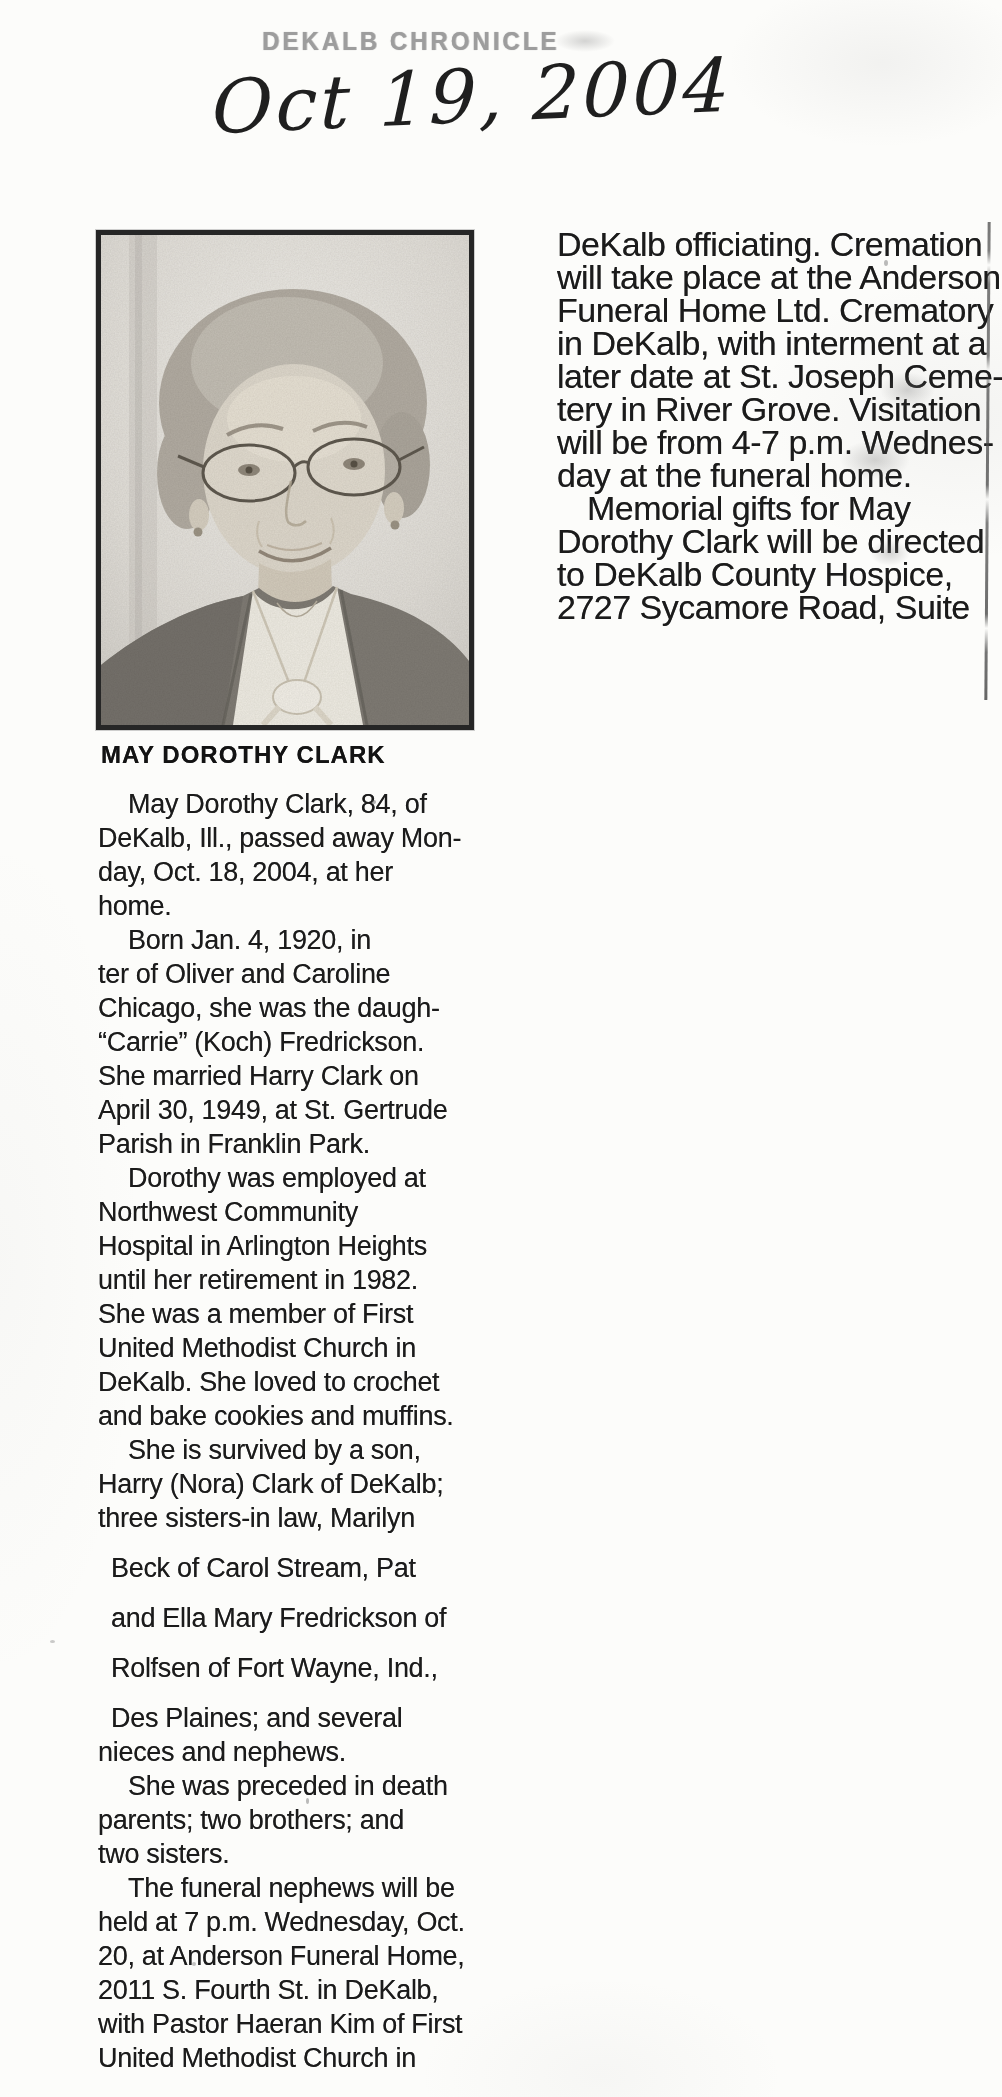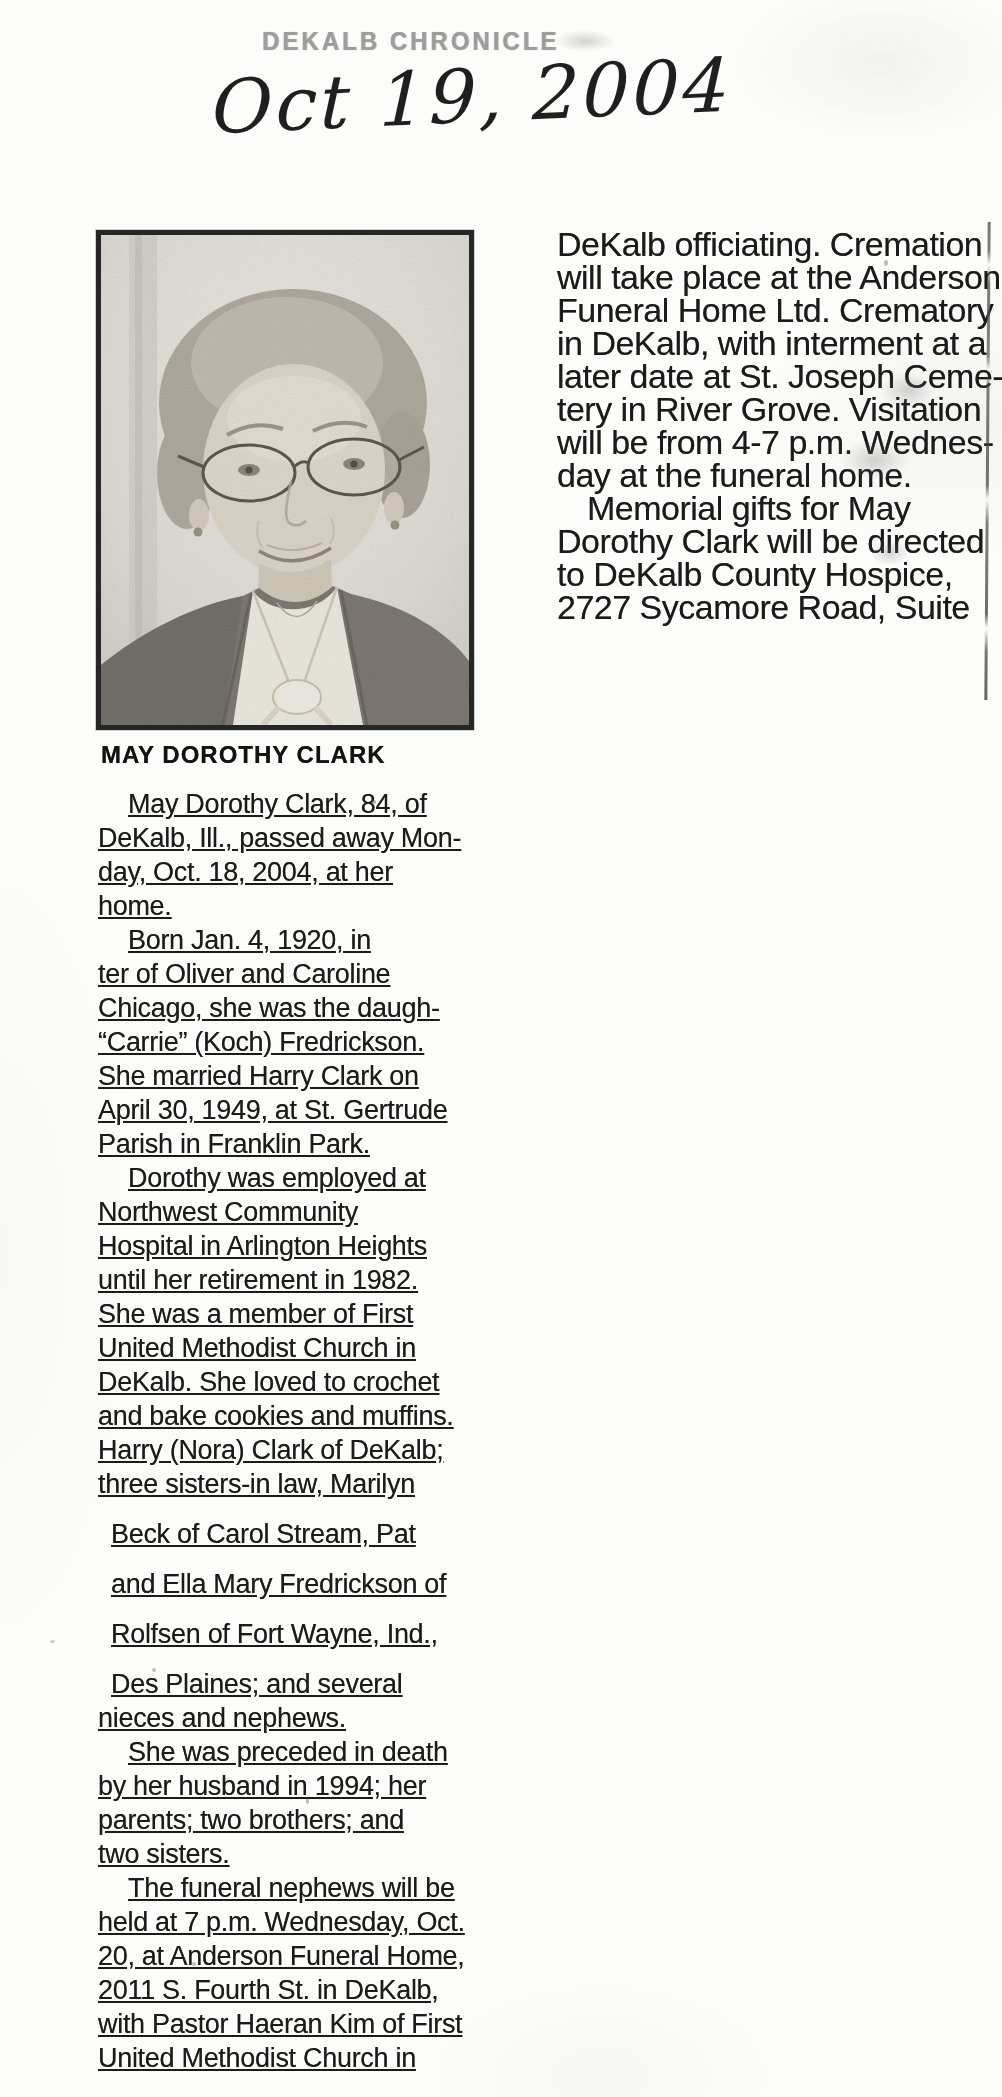--- a/index.html
+++ b/index.html
@@ -30,21 +30,21 @@
     margin:0;border:5px solid #262626;box-sizing:border-box;
     background:#e4e1dc;box-shadow:0 0 0 1px rgba(120,120,120,.35);
   }
   .photo svg{display:block;width:368px;height:490px;}
   .headline{
     position:absolute;left:101px;top:741px;margin:0;
     font-size:24px;font-weight:700;letter-spacing:1px;color:#131313;
     white-space:nowrap;text-shadow:0 0 .5px rgba(10,10,10,.8);
   }
   .col{position:absolute;text-shadow:0 0 .5px rgba(25,25,25,.65);}
-  #left-col{left:98px;top:787px;width:410px;text-decoration:underline;}
+  #left-col{left:98px;top:787px;width:410px;}
   #left-col .line{font-size:27px;line-height:34px;height:34px;letter-spacing:-0.3px;white-space:nowrap;}
   #right-col{left:557px;top:228px;width:436px;}
   #right-col .line{font-size:34px;line-height:33px;height:33px;letter-spacing:-0.5px;white-space:nowrap;}
   .line.indent{padding-left:30px;}
   .line.shift{padding-left:13px;margin-top:16px;}
   .clip-line{
     position:absolute;left:986px;top:222px;width:3px;height:478px;
     transform:rotate(.4deg);
     background:linear-gradient(to bottom,
       #4a4a4a 0%, #555 6%, transparent 9%, #4f4f4f 13%, #5a5a5a 28%,
@@ -150,29 +150,29 @@
     <div class="line">April 30, 1949, at St. Gertrude</div>
     <div class="line">Parish in Franklin Park.</div>
     <div class="line indent">Dorothy was employed at</div>
     <div class="line">Northwest Community</div>
     <div class="line">Hospital in Arlington Heights</div>
     <div class="line">until her retirement in 1982.</div>
     <div class="line">She was a member of First</div>
     <div class="line">United Methodist Church in</div>
     <div class="line">DeKalb. She loved to crochet</div>
     <div class="line">and bake cookies and muffins.</div>
+    <div class="line indent">She is survived by a son,</div>
     <div class="line">Harry (Nora) Clark of DeKalb;</div>
     <div class="line">three sisters-in law, Marilyn</div>
     <div class="line shift">Beck of Carol Stream, Pat</div>
     <div class="line shift">and Ella Mary Fredrickson of</div>
     <div class="line shift">Rolfsen of Fort Wayne, Ind.,</div>
     <div class="line shift">Des Plaines; and several</div>
     <div class="line">nieces and nephews.</div>
     <div class="line indent">She was preceded in death</div>
-    <div class="line">by her husband in 1994; her</div>
     <div class="line">parents; two brothers; and</div>
     <div class="line">two sisters.</div>
     <div class="line indent">The funeral nephews will be</div>
     <div class="line">held at 7 p.m. Wednesday, Oct.</div>
     <div class="line">20, at Anderson Funeral Home,</div>
     <div class="line">2011 S. Fourth St. in DeKalb,</div>
     <div class="line">with Pastor Haeran Kim of First</div>
     <div class="line">United Methodist Church in</div>
   </div>
 

